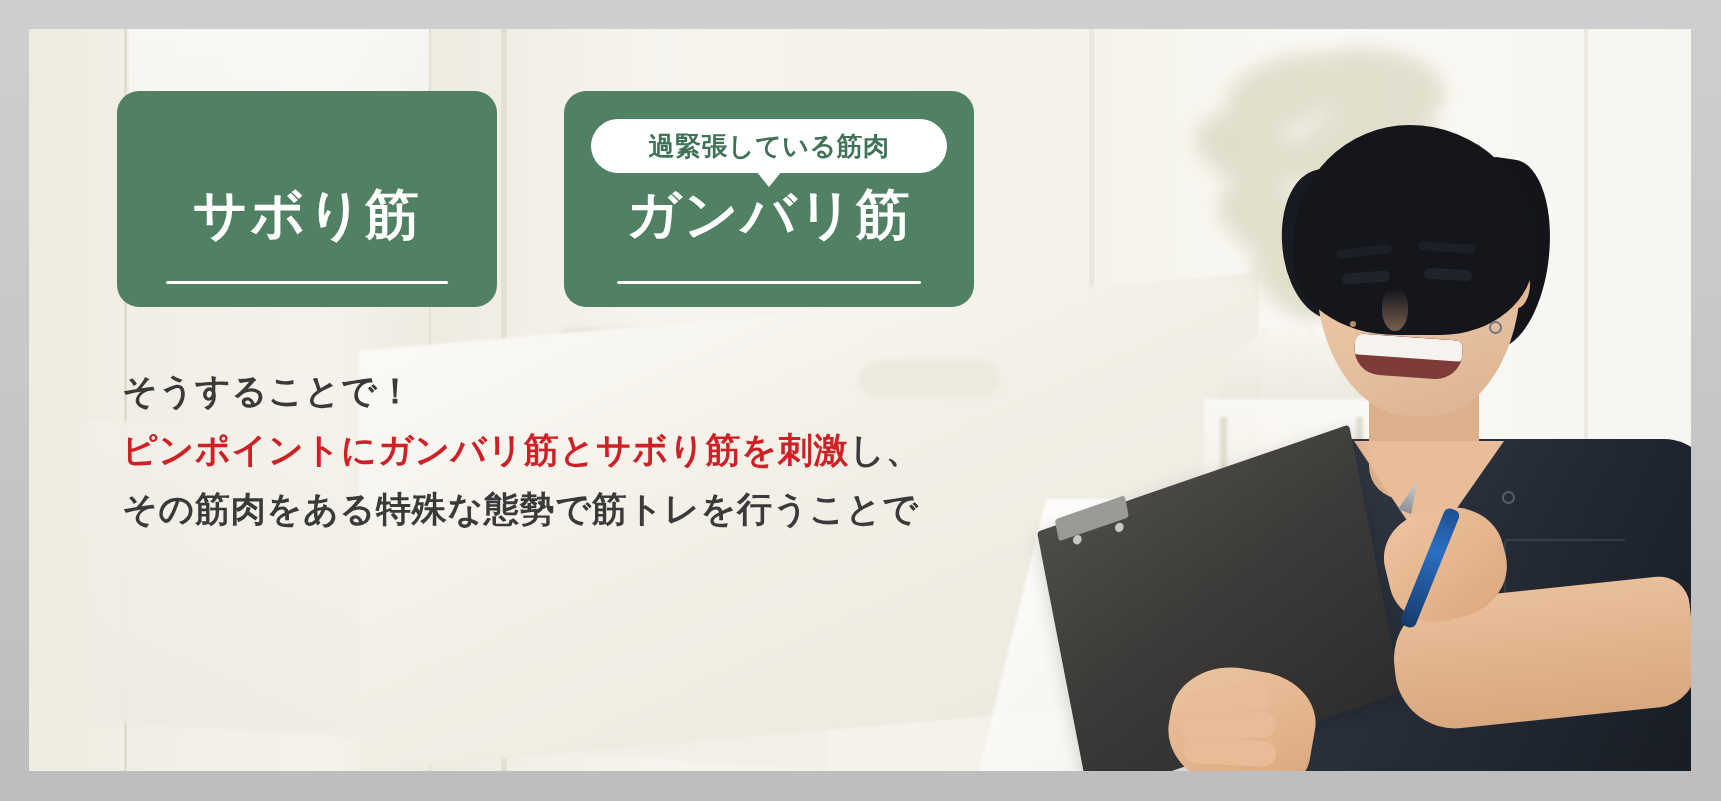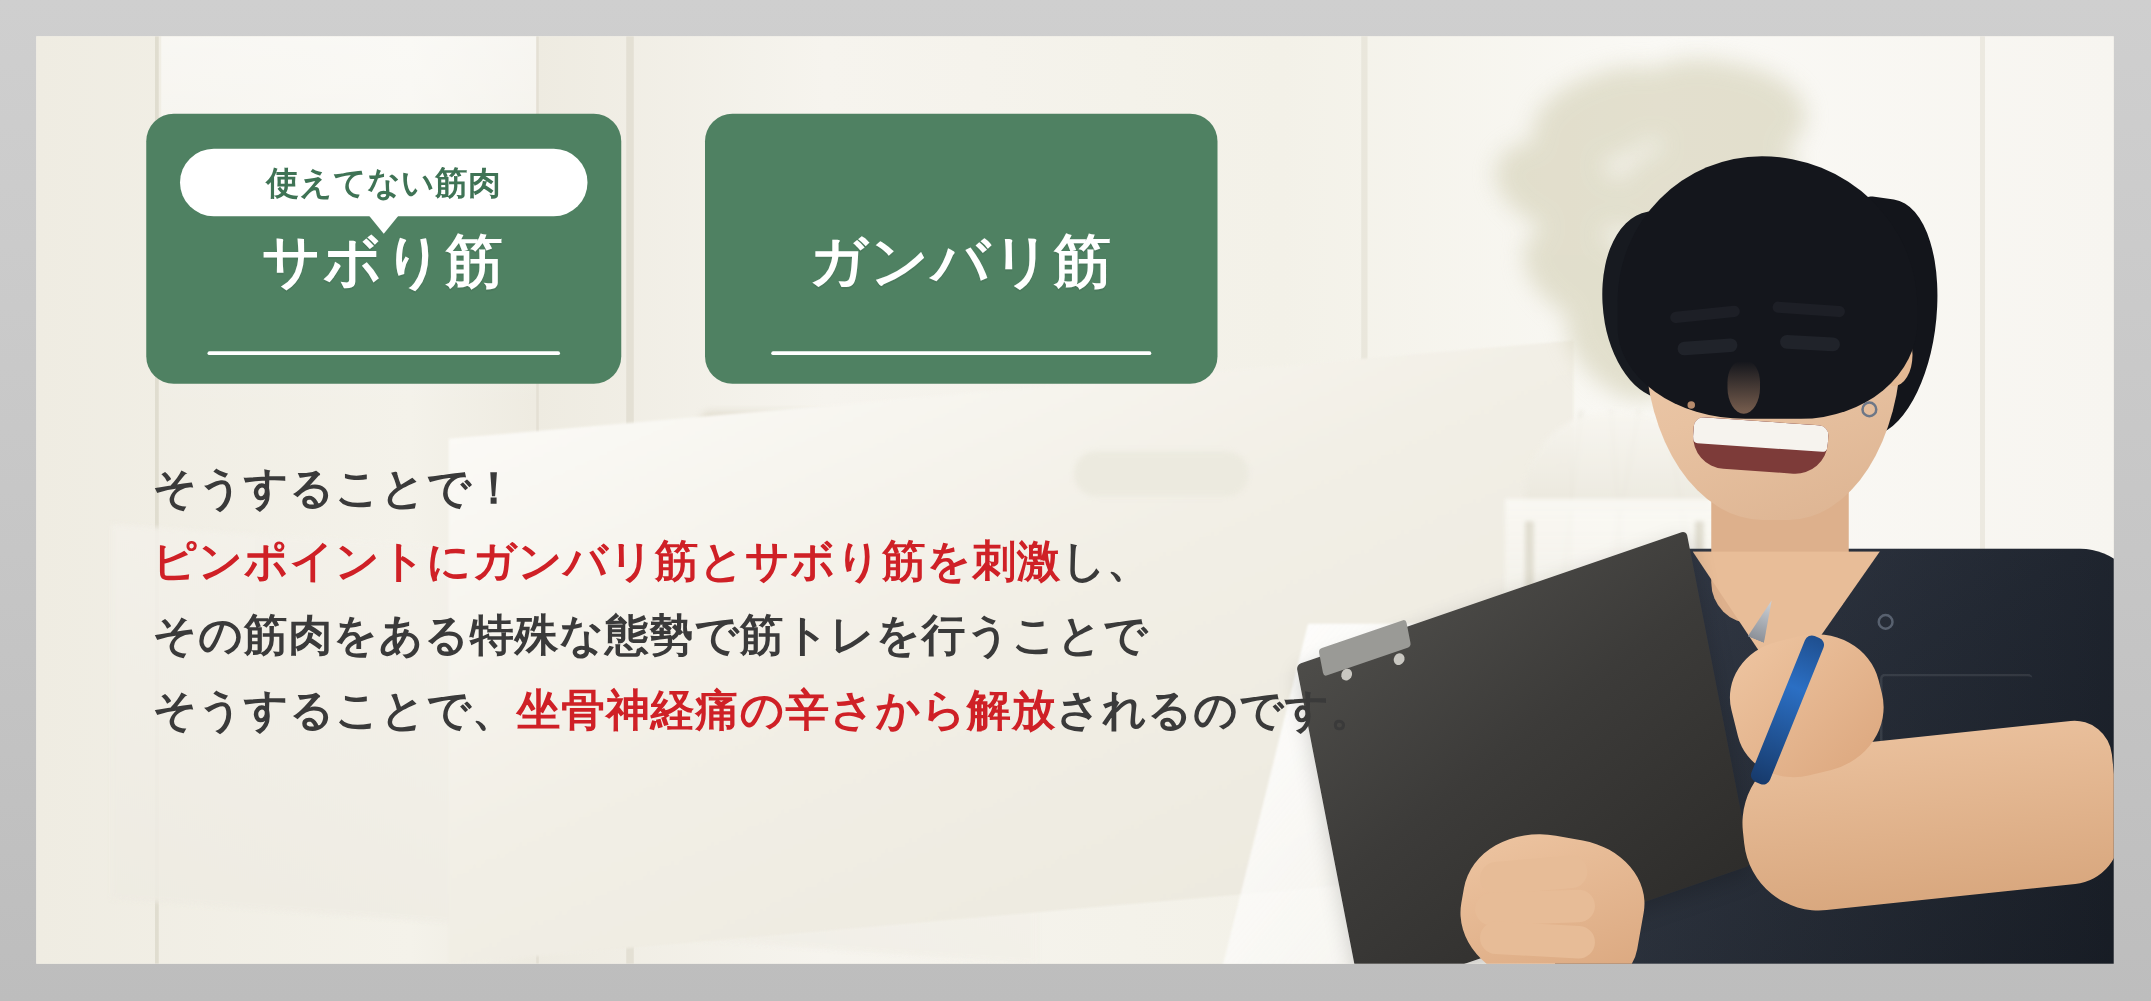--- a/index.html
+++ b/index.html
@@ -224,21 +224,21 @@
   }
   .card.c1 .bubble{left:27px;width:326px;height:54px;font-size:26px;}
   .card.c2 .bubble{left:27px;width:356px;height:54px;font-size:26px;}
   .bubble::after{
     content:"";position:absolute;left:50%;bottom:-14px;margin-left:-13px;
     width:0;height:0;border-left:13px solid transparent;border-right:13px solid transparent;
     border-top:16px solid #ffffff;
   }
   .cardtitle{
     position:absolute;left:0;right:0;top:92px;text-align:center;
-    color:#ffffff;font-size:46px;line-height:1.15;font-weight:700;
+    color:#ffffff;font-size:54px;line-height:1.15;font-weight:700;
     letter-spacing:.04em;
     text-shadow:0 1px 0 rgba(0,0,0,.06);
     font-family:"DejaVu Serif","Liberation Serif",serif;
   }
   .cardrule{
     position:absolute;height:3px;background:#ffffff;border-radius:2px;bottom:23px;
   }
   .card.c1 .cardrule{left:49px;right:49px;}
   .card.c2 .cardrule{left:53px;right:53px;}
 
@@ -330,33 +330,32 @@
       <div class="pentip"></div>
       <div class="hand2"></div>
       <div class="finger f1"></div>
       <div class="finger f2"></div>
       <div class="finger f3"></div>
     </div>
 
     <div class="cards">
 
       <div class="card c1">
-        <div class="bubble">使えてない筋肉</div>
         <div class="cardtitle">サボり筋</div>
         <div class="cardrule"></div>
       </div>
 
       <div class="card c2">
+        <div class="bubble">過緊張している筋肉</div>
         <div class="cardtitle">ガンバリ筋</div>
         <div class="cardrule"></div>
       </div>
 
     </div>
 
     <div class="copy">
       <p>そうすることで！</p>
       <p><span class="em">ピンポイントにガンバリ筋とサボり筋を刺激</span><span>し、</span></p>
       <p>その筋肉をある特殊な態勢で筋トレを行うことで</p>
-      <p><span>そうすることで、</span><span class="em">坐骨神経痛の辛さから解放</span><span>されるのです。</span></p>
     </div>
 
   </div>
 </div>
 
 </body></html>

